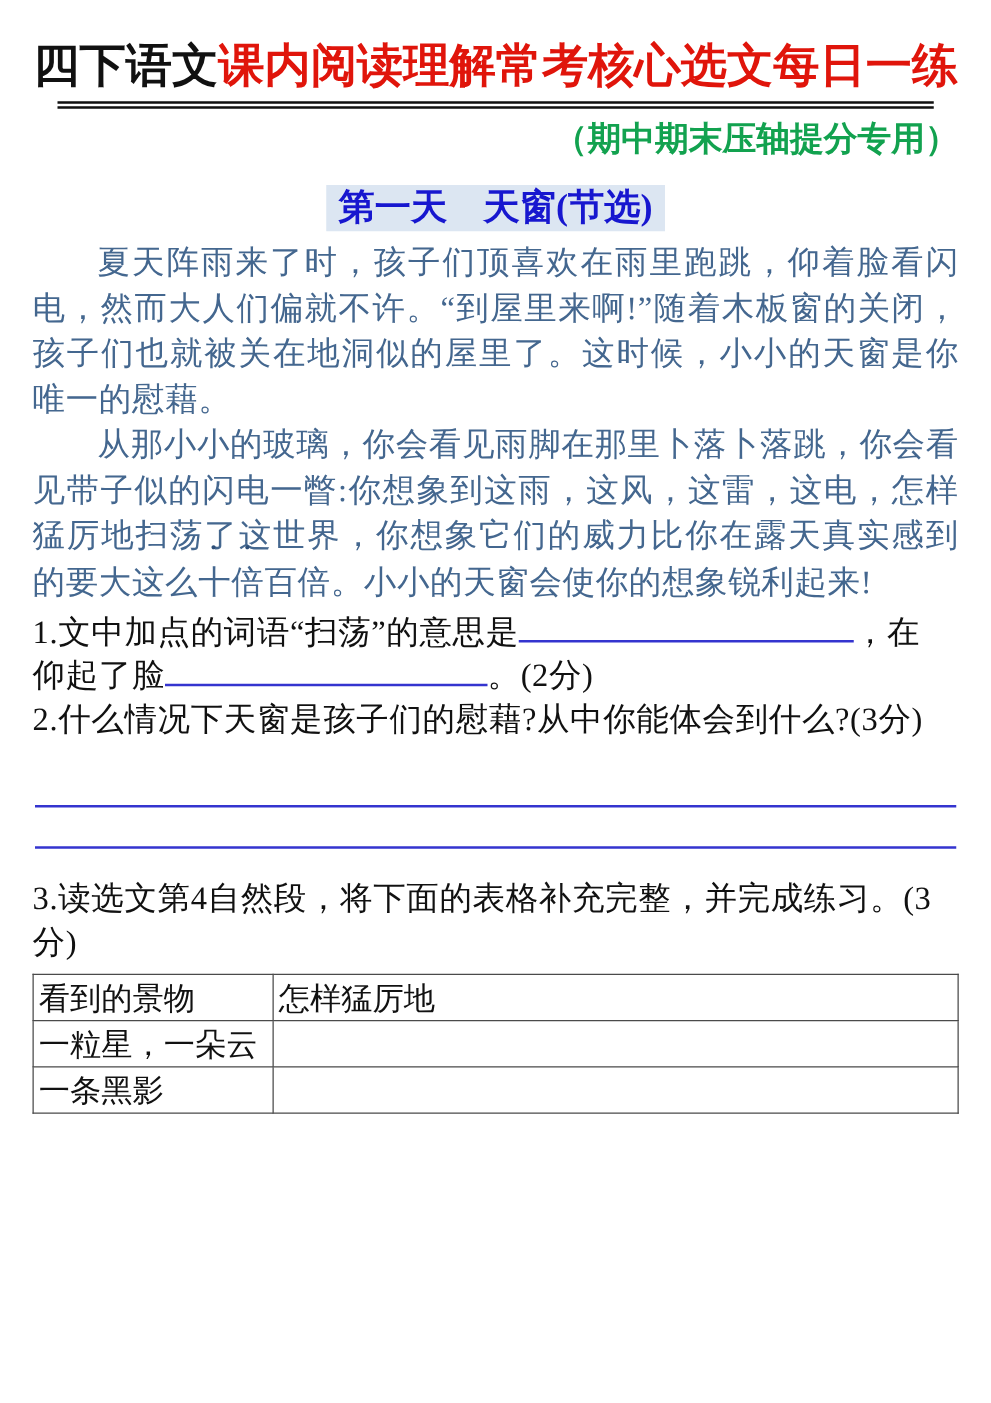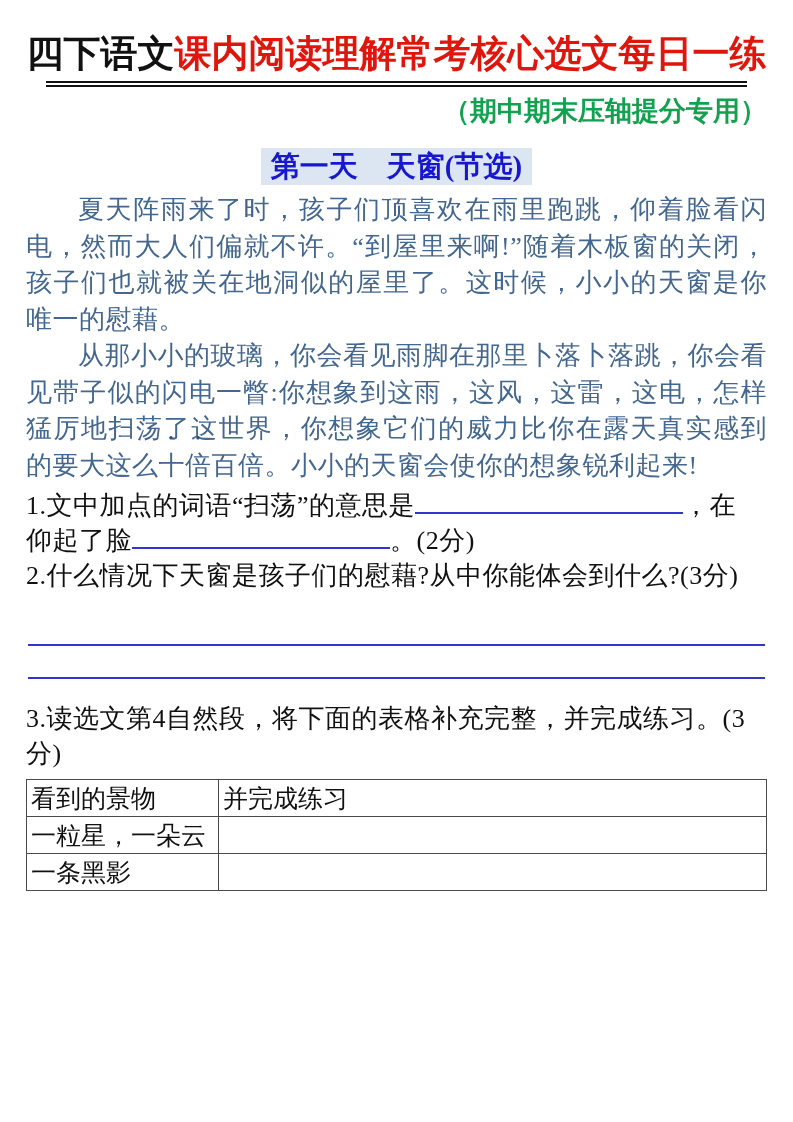--- a/index.html
+++ b/index.html
@@ -142,21 +142,21 @@
     <div class="answer-gap"></div>
     <div class="answer-line"></div>
     <div class="answer-line"></div>
 
     <div class="q-line" style="margin-top:22px;">3.读选文第4自然段，将下面的表格补充完整，并完成练习。(3分)</div>
 
     <table class="q3-table">
       <tbody>
           <tr>
         <th class="col-seen">看到的景物</th>
-        <th>并完成练习</th>
+        <th>怎样猛厉地</th>
       </tr>
       <tr>
         <td>一粒星，一朵云</td>
         <td></td>
       </tr>
       <tr>
         <td>一条黑影</td>
         <td></td>
       </tr>
     </tbody>

